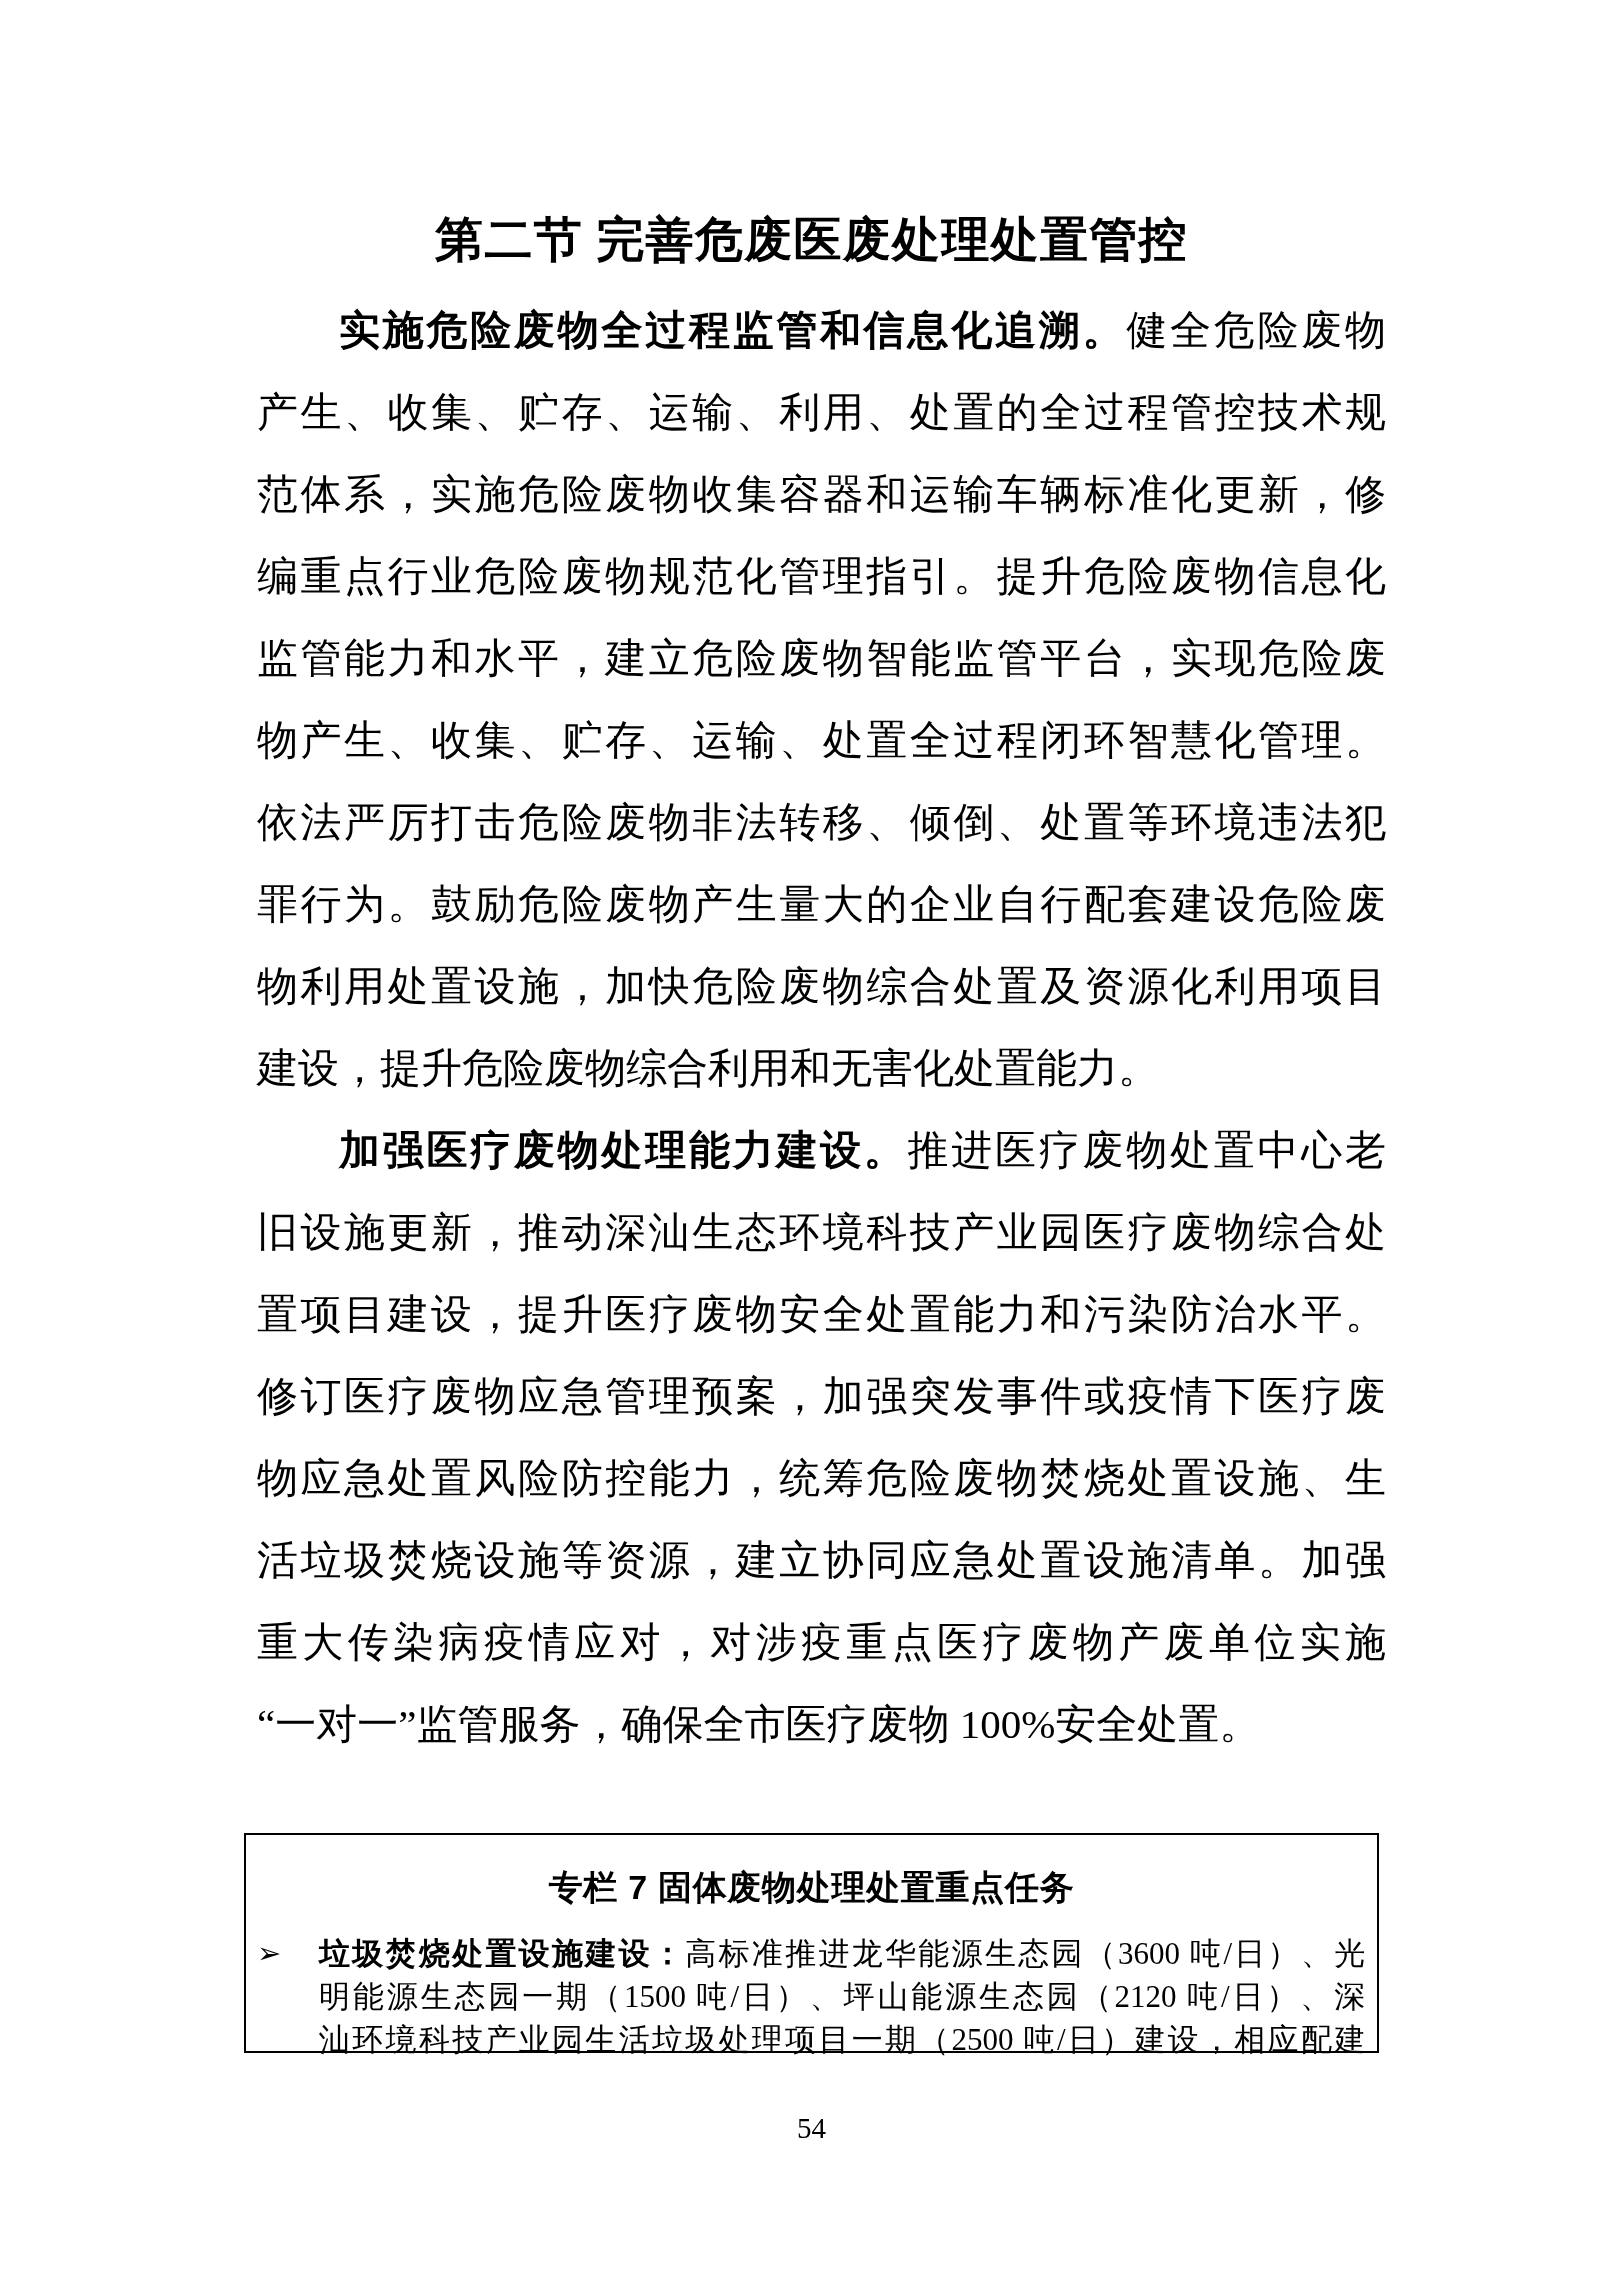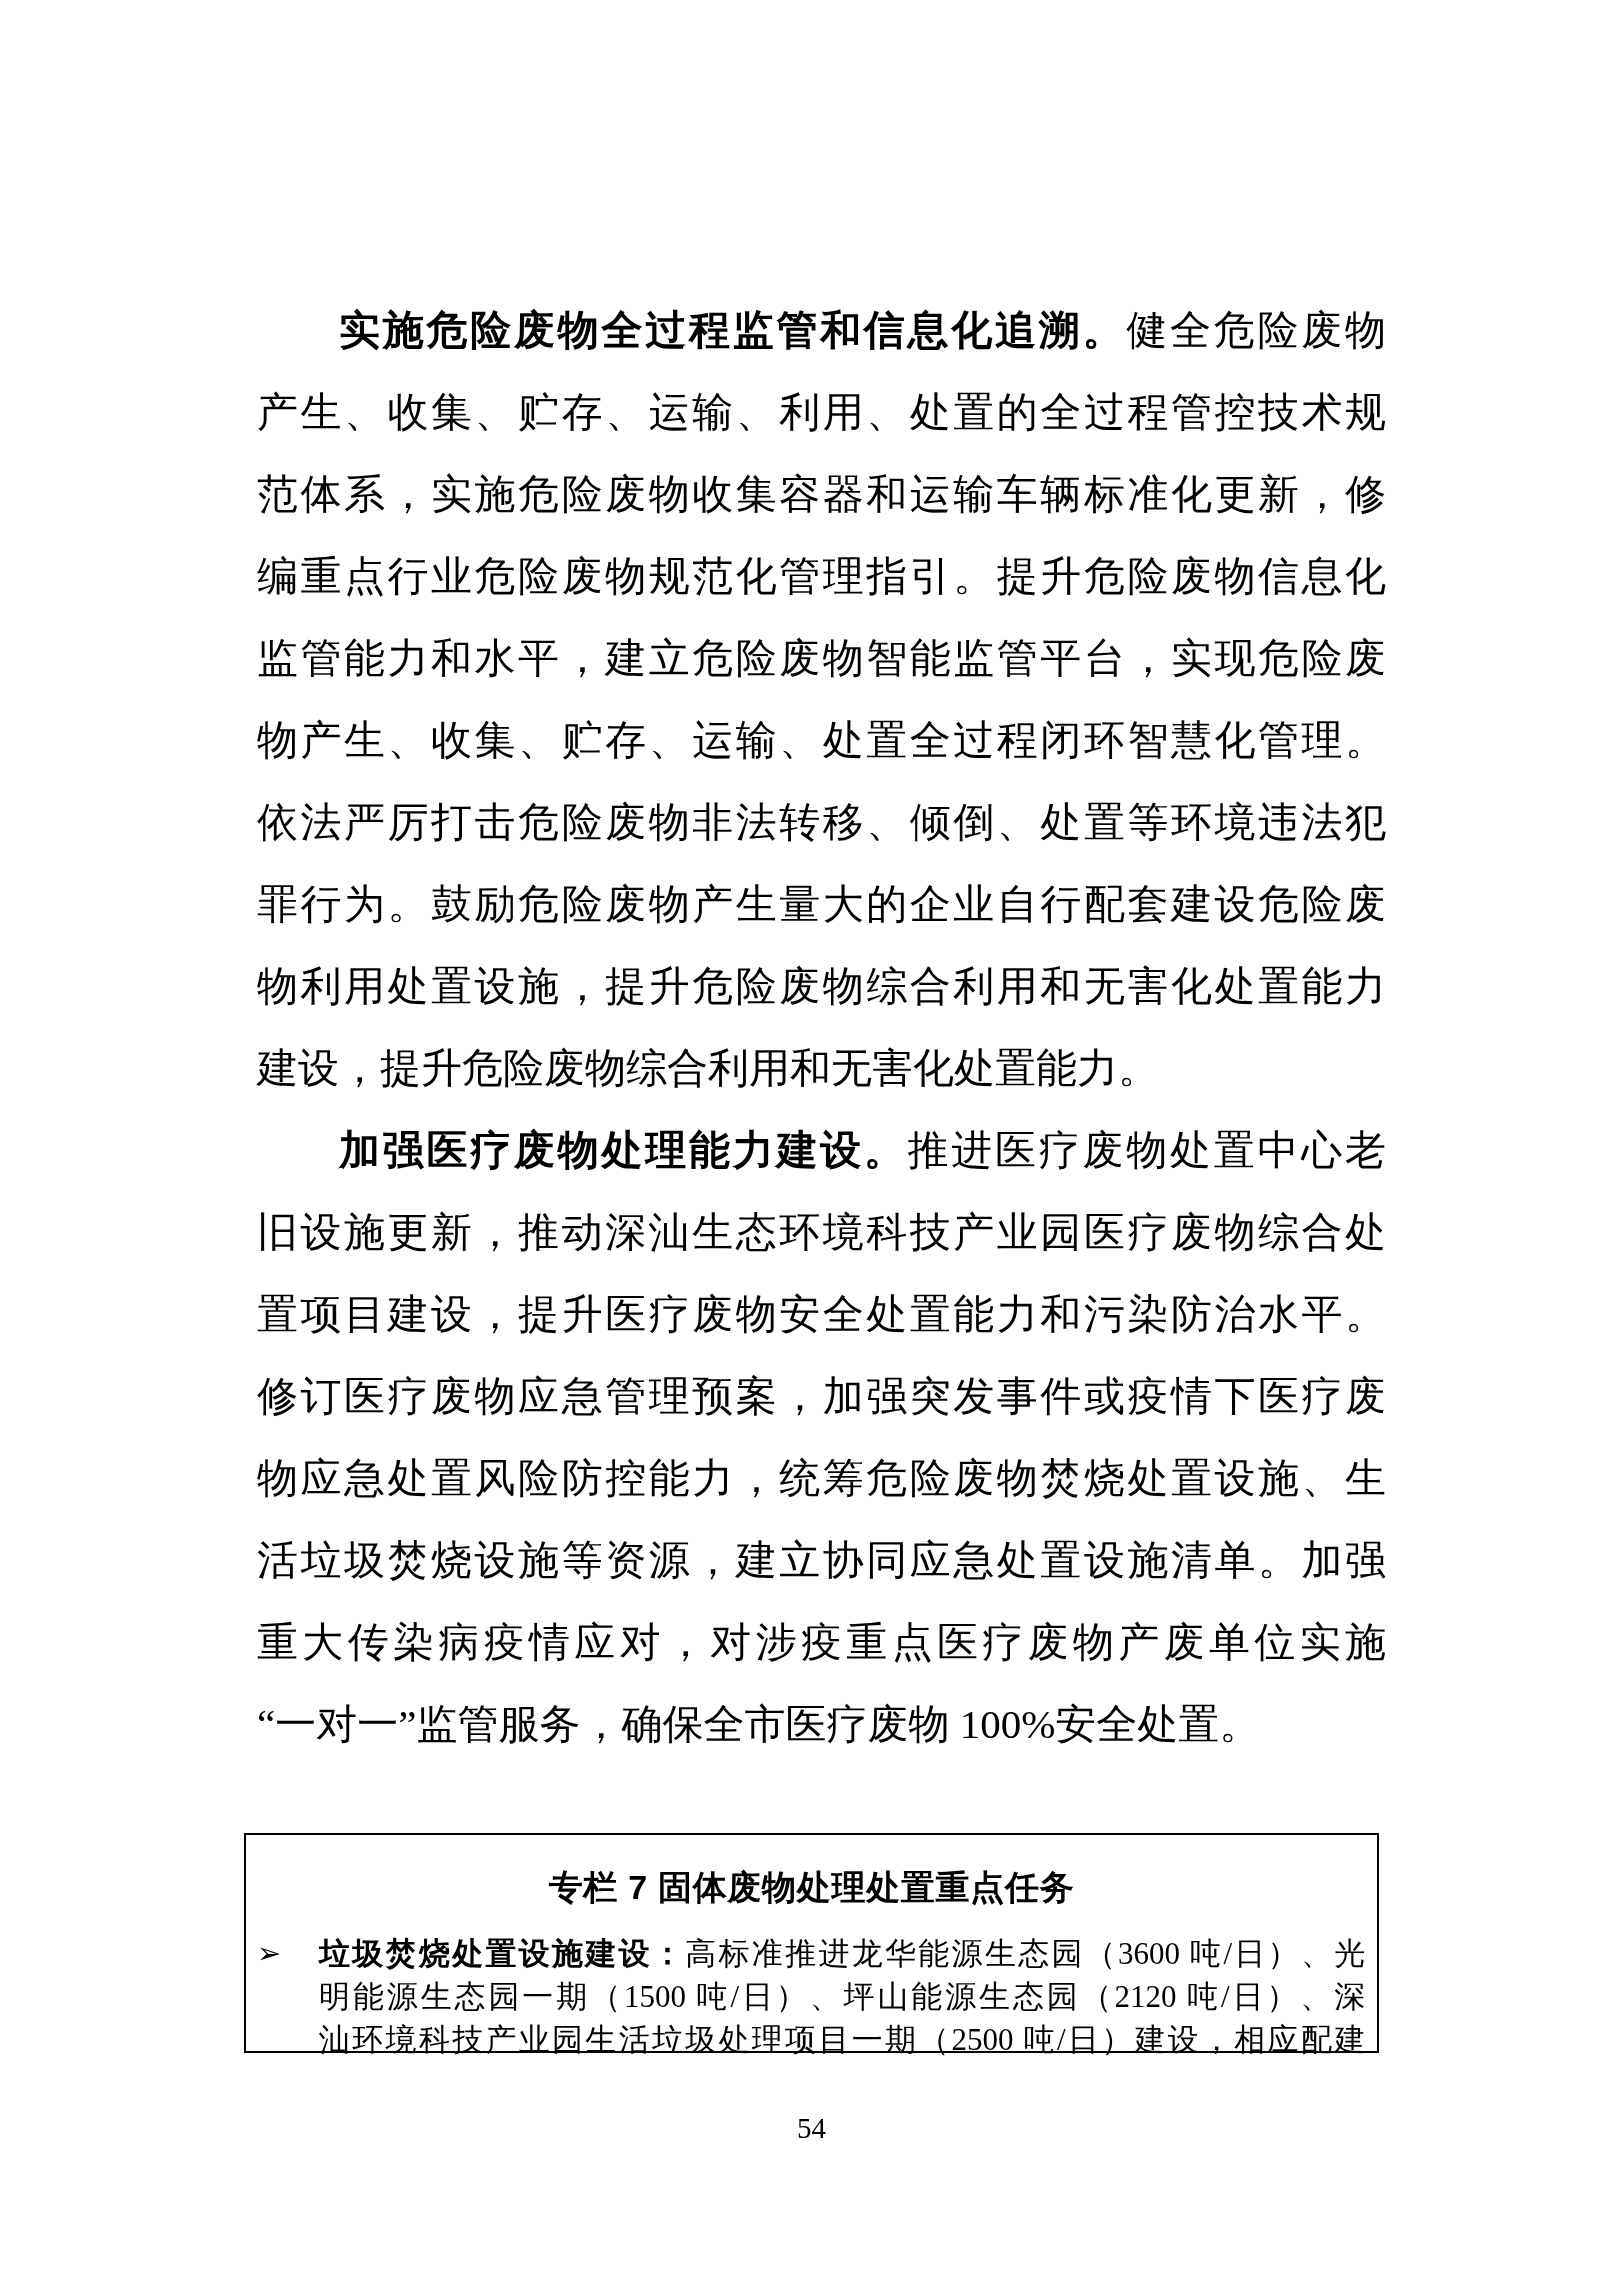--- a/index.html
+++ b/index.html
@@ -101,32 +101,33 @@
     text-align: center;
     font-size: 29px;
     line-height: 52px;
   }
 </style>
 </head>
 <body>
 
 <div class="page">
 
+  <div class="doc-title">第二节 完善危废医废处理处置管控</div>
 
   <div class="body-text">
 
   <div class="line stretch indent"><span class="lead">实施危险废物全过程监管和信息化追溯。</span><span>健全危险废物</span></div>
       <div class="line stretch"><span class="lead"></span><span>产生、收集、贮存、运输、利用、处置的全过程管控技术规</span></div>
       <div class="line stretch"><span class="lead"></span><span>范体系，实施危险废物收集容器和运输车辆标准化更新，修</span></div>
       <div class="line stretch"><span class="lead"></span><span>编重点行业危险废物规范化管理指引。提升危险废物信息化</span></div>
       <div class="line stretch"><span class="lead"></span><span>监管能力和水平，建立危险废物智能监管平台，实现危险废</span></div>
       <div class="line stretch"><span class="lead"></span><span>物产生、收集、贮存、运输、处置全过程闭环智慧化管理。</span></div>
       <div class="line stretch"><span class="lead"></span><span>依法严厉打击危险废物非法转移、倾倒、处置等环境违法犯</span></div>
       <div class="line stretch"><span class="lead"></span><span>罪行为。鼓励危险废物产生量大的企业自行配套建设危险废</span></div>
-      <div class="line stretch"><span class="lead"></span><span>物利用处置设施，提升危险废物综合利用和无害化处置能力</span></div>
+      <div class="line stretch"><span class="lead"></span><span>物利用处置设施，加快危险废物综合处置及资源化利用项目</span></div>
       <div class="line"><span class="lead"></span><span>建设，提升危险废物综合利用和无害化处置能力。</span></div>
       <div class="line stretch indent"><span class="lead">加强医疗废物处理能力建设。</span><span>推进医疗废物处置中心老</span></div>
       <div class="line stretch"><span class="lead"></span><span>旧设施更新，推动深汕生态环境科技产业园医疗废物综合处</span></div>
       <div class="line stretch"><span class="lead"></span><span>置项目建设，提升医疗废物安全处置能力和污染防治水平。</span></div>
       <div class="line stretch"><span class="lead"></span><span>修订医疗废物应急管理预案，加强突发事件或疫情下医疗废</span></div>
       <div class="line stretch"><span class="lead"></span><span>物应急处置风险防控能力，统筹危险废物焚烧处置设施、生</span></div>
       <div class="line stretch"><span class="lead"></span><span>活垃圾焚烧设施等资源，建立协同应急处置设施清单。加强</span></div>
       <div class="line stretch"><span class="lead"></span><span>重大传染病疫情应对，对涉疫重点医疗废物产废单位实施</span></div>
       <div class="line"><span class="lead"></span><span>“一对一”监管服务，确保全市医疗废物 100%安全处置。</span></div>
     </div>

